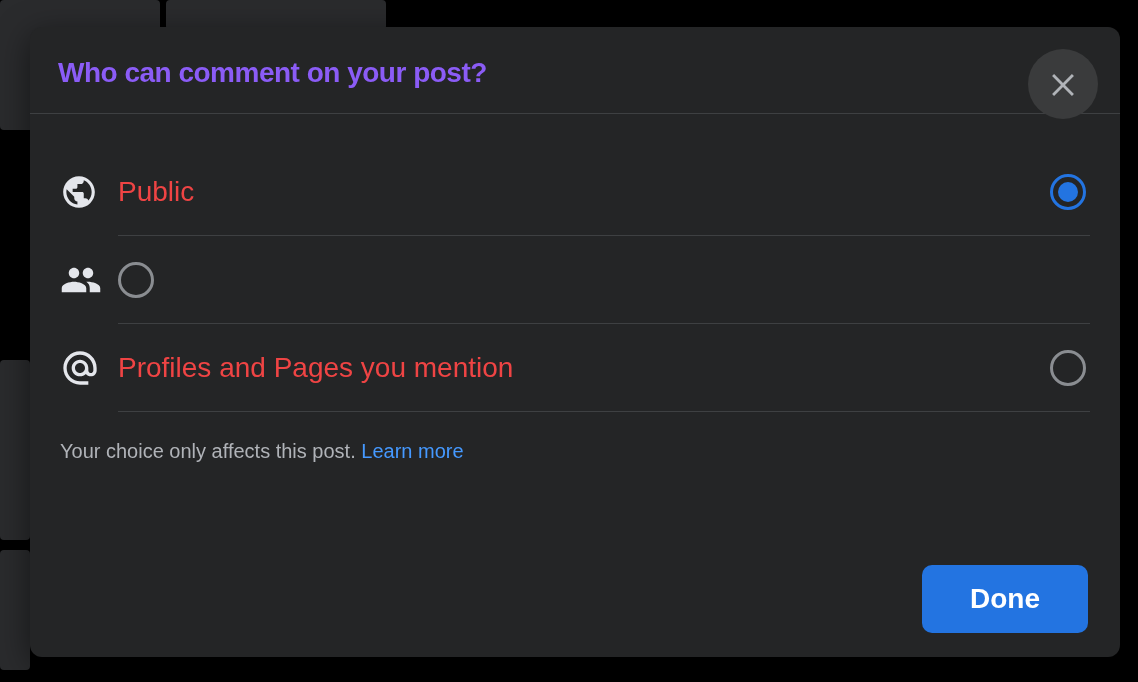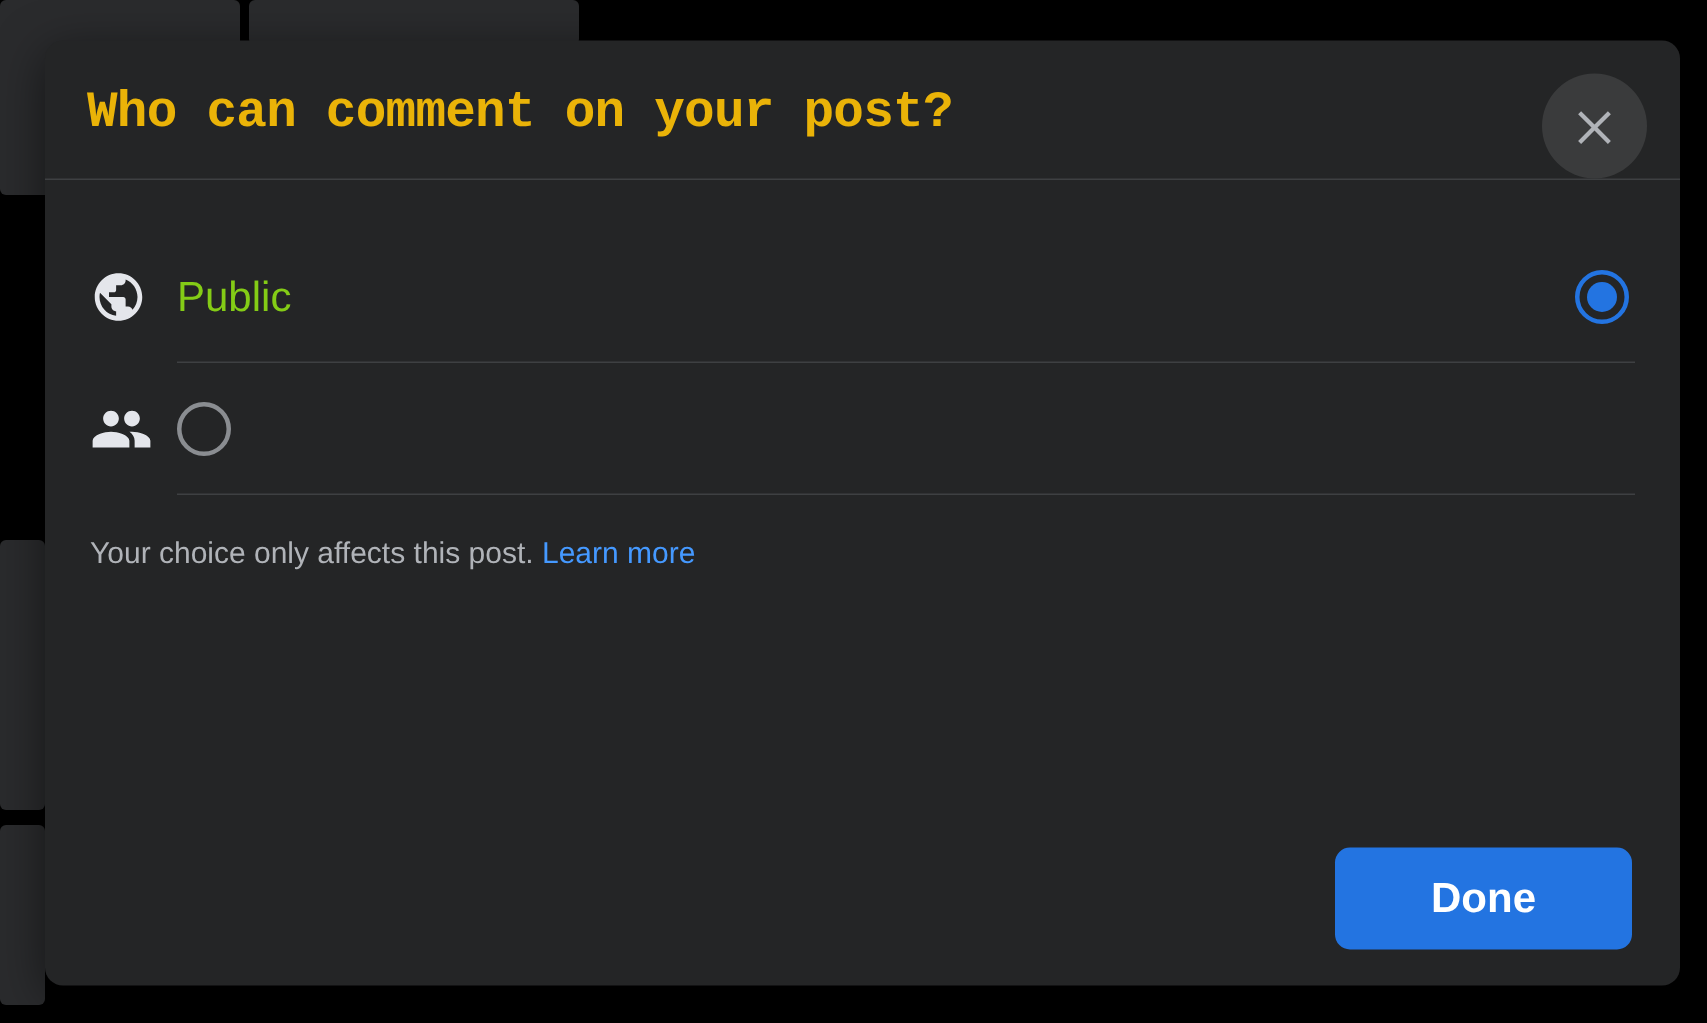--- a/index.html
+++ b/index.html
@@ -28,25 +28,24 @@
     box-shadow: 0 8px 32px rgba(0,0,0,0.5);
     display: flex;
     flex-direction: column;
   }
   .modal-header {
     position: relative;
     padding: 30px 32px 24px 28px;
     border-bottom: 1px solid #3e4042;
   }
   .modal-title {
-    color: #eab308;
-    font-size: 34px;
+    color: #8b5cf6;
+    font-size: 28px;
     font-weight: 800;
     letter-spacing: -0.5px;
-    font-family: Liberation Mono, monospace;
   }
   .close-btn {
     position: absolute;
     right: 22px; top: 22px;
     width: 70px; height: 70px;
     border-radius: 50%;
     background: #3a3b3c;
     border: none;
     display: flex; align-items: center; justify-content: center;
     cursor: pointer;
@@ -69,21 +68,21 @@
     padding-left: 4px;
   }
   .option-icon svg { fill: #e4e6eb; }
   .option-label-wrap {
     flex: 1;
     height: 100%;
     display: flex; align-items: center;
     border-bottom: 1px solid #3e4042;
   }
   .option-label {
-    color: #84cc16;
+    color: #ef4444;
     font-size: 28px;
     font-weight: 500;
     flex: 1;
   }
   .radio {
     width: 36px; height: 36px;
     border-radius: 50%;
     border: 3px solid #8a8d91;
     margin-right: 4px;
     display: flex; align-items: center; justify-content: center;
@@ -110,21 +109,21 @@
     justify-content: flex-end;
     padding: 24px 32px 24px 32px;
   }
   .done-btn {
     background: #2374e1;
     color: #fff;
     border: none;
     border-radius: 10px;
     font-size: 28px;
     font-weight: 600;
-    padding: 18px 64px;
+    padding: 18px 48px;
     cursor: pointer;
     margin-left: 32px;
   }
 </style>
 </head>
 <body>
 
 <div class="backdrop">
   <div class="bg-tile" style="left:0;top:0;width:160px;height:130px"></div>
   <div class="bg-tile" style="left:166px;top:0;width:220px;height:30px"></div>
@@ -162,20 +161,31 @@
       <div class="option-icon">
         <svg width="42" height="42" viewBox="0 0 24 24">
             <path d="M16 11c1.66 0 2.99-1.34 2.99-3S17.66 5 16 5s-3 1.34-3 3 1.34 3 3 3zm-8 0c1.66 0 2.99-1.34 2.99-3S9.66 5 8 5 5 6.34 5 8s1.34 3 3 3zm0 2c-2.33 0-7 1.17-7 3.5V19h14v-2.5C15 14.17 10.33 13 8 13zm8 0c-.29 0-.62.02-.97.05 1.16.84 1.97 1.97 1.97 3.45V19h6v-2.5c0-2.33-4.67-3.5-7-3.5z"></path>
           </svg>
       </div>
       <div class="option-label-wrap">
         <div class="radio"></div>
       </div>
     </div>
 
+    <div class="option-row">
+      <div class="option-icon">
+        <svg width="40" height="40" viewBox="0 0 24 24">
+            <path d="M12 2C6.48 2 2 6.48 2 12s4.48 10 10 10h5v-2h-5c-4.34 0-8-3.66-8-8s3.66-8 8-8 8 3.66 8 8v1.43c0 .79-.71 1.57-1.5 1.57s-1.5-.78-1.5-1.57V12c0-2.76-2.24-5-5-5s-5 2.24-5 5 2.24 5 5 5c1.38 0 2.64-.56 3.54-1.47.65.89 1.77 1.47 2.96 1.47 1.97 0 3.5-1.6 3.5-3.57V12c0-5.52-4.48-10-10-10zm0 13c-1.66 0-3-1.34-3-3s1.34-3 3-3 3 1.34 3 3-1.34 3-3 3z"></path>
+          </svg>
+      </div>
+      <div class="option-label-wrap">
+        <div class="option-label">Profiles and Pages you mention</div>
+        <div class="radio"></div>
+      </div>
+    </div>
 
     <div class="footer-note">
       <span>Your choice only affects this post. </span><span class="learn-more">Learn more</span>
     </div>
 
   </div>
 
   <div class="modal-footer">
     <button class="done-btn">Done</button>
   </div>

